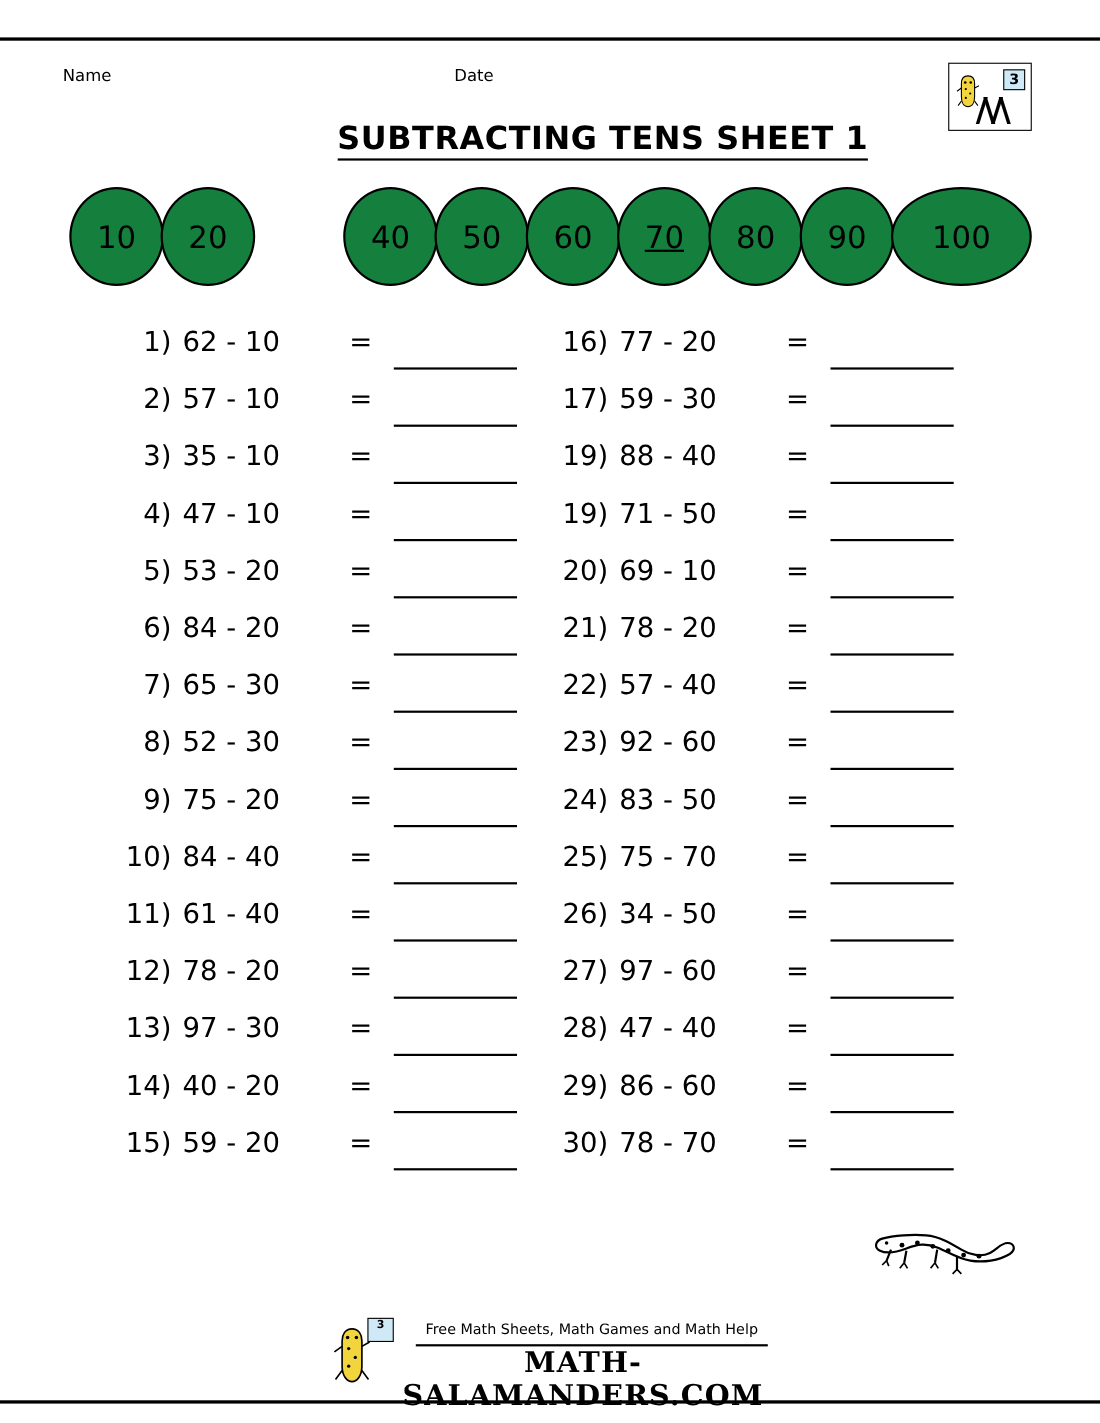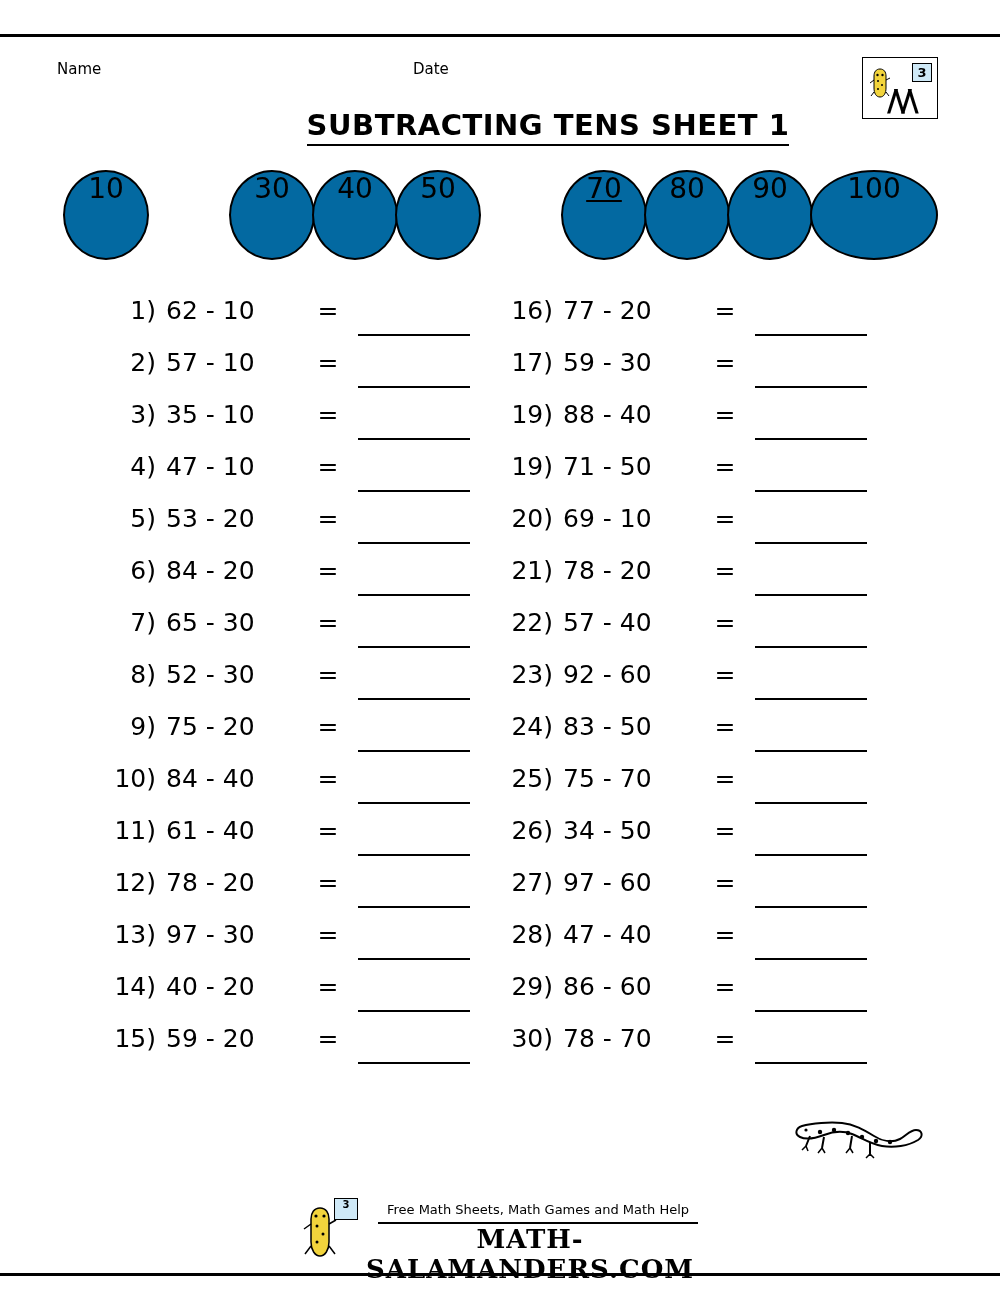--- a/index.html
+++ b/index.html
@@ -115,23 +115,24 @@
     left: 63px;
     width: 874px;
     height: 90px;
   }
   .oval {
     position: absolute;
     top: 0;
     height: 90px;
     border: 2px solid #000;
     border-radius: 50%;
-    background: #0369a1;
+    background: #15803d;
     box-sizing: border-box;
     display: flex;
+    align-items: center;
     justify-content: center;
     font-size: 28px;
   }
 
   
   .col {
     position: absolute;
     top: 296px;
   }
   .col-left { left: 110px; }
@@ -272,28 +273,31 @@
       <path d="M7 26 L4 30 M19 26 L22 30" stroke="#000" stroke-width="1" fill="none"></path>
     </svg>
     <div class="num-box">3</div>
     <div class="m-logo">/\/\</div>
   </div>
 
   <div class="track">
       <div class="oval" style="left: 0px; width: 86px;">
         <span>10</span>
       </div>
-      <div class="oval" style="left: 166px; width: 86px;">
-        <span>30</span>
+      <div class="oval" style="left: 83px; width: 86px;">
+        <span>20</span>
       </div>
       <div class="oval" style="left: 249px; width: 86px;">
         <span>40</span>
       </div>
       <div class="oval" style="left: 332px; width: 86px;">
         <span>50</span>
+      </div>
+      <div class="oval" style="left: 415px; width: 86px;">
+        <span>60</span>
       </div>
       <div class="oval" style="left: 498px; width: 86px; text-decoration: underline;">
         <span>70</span>
       </div>
       <div class="oval" style="left: 581px; width: 86px;">
         <span>80</span>
       </div>
       <div class="oval" style="left: 664px; width: 86px;">
         <span>90</span>
       </div>

